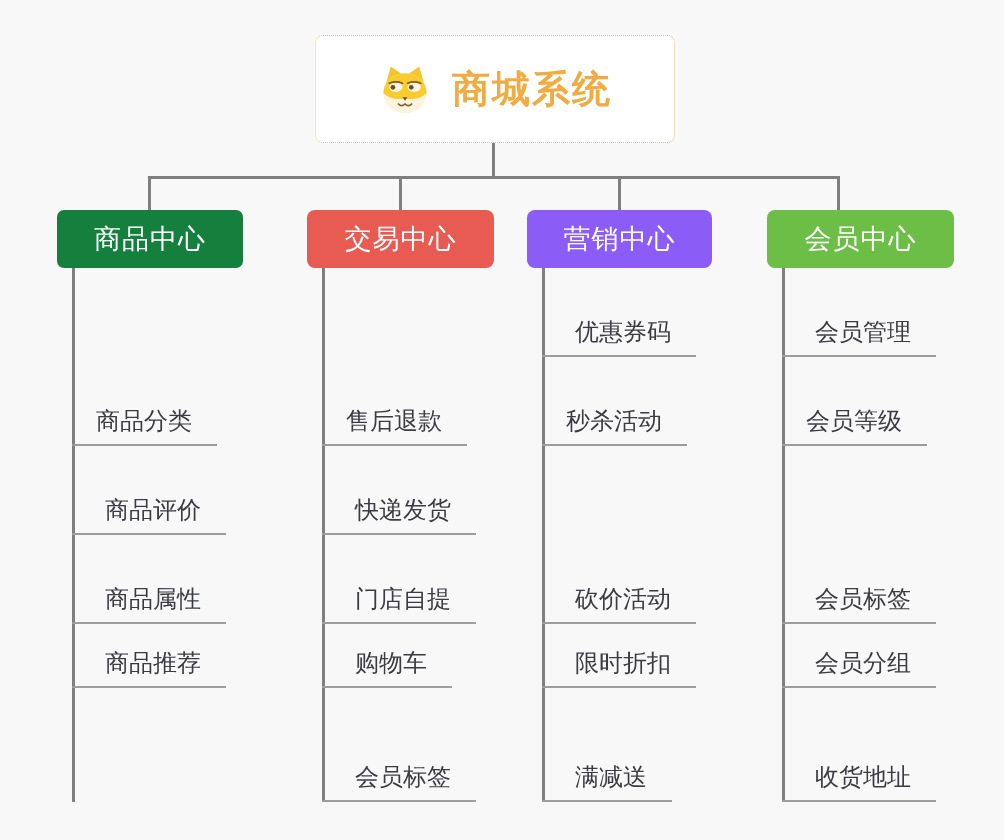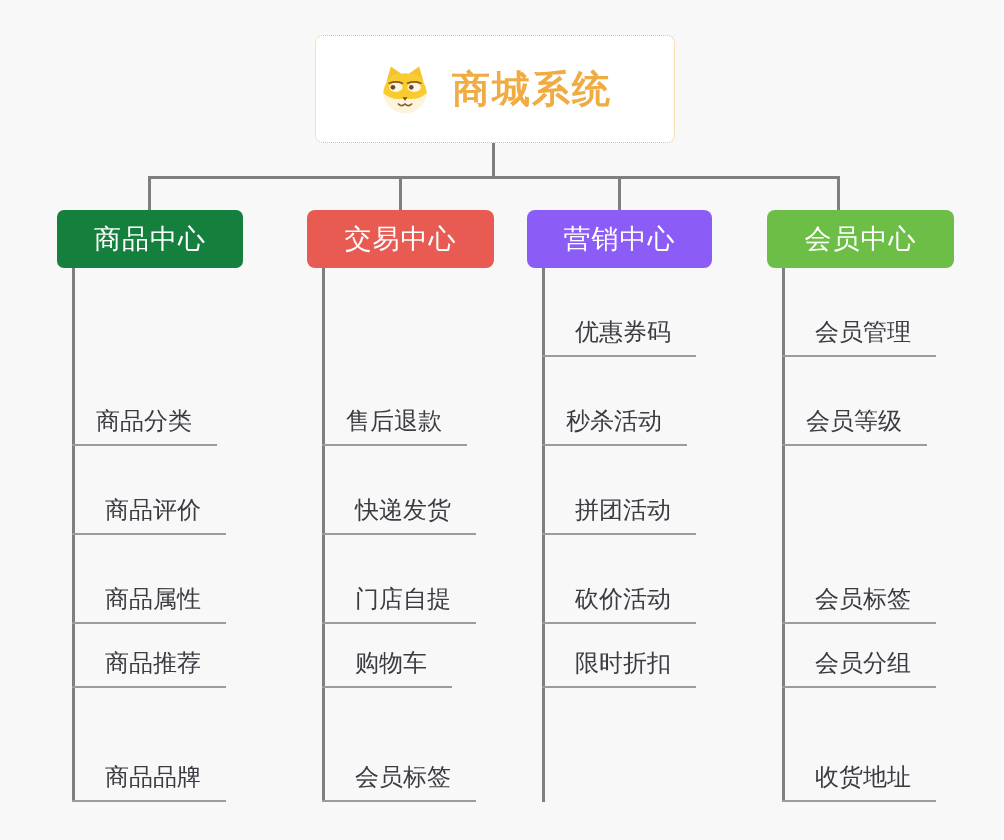--- a/index.html
+++ b/index.html
@@ -98,41 +98,40 @@
   <div class="conn drop drop-2"></div>
   <div class="conn drop drop-3"></div>
 
   <div class="branch branch-0">
     <div class="branch-box c0">商品中心</div>
     <div class="vline"></div>
     <div class="leaf r1">商品分类</div>
     <div class="leaf r2">商品评价</div>
     <div class="leaf r3">商品属性</div>
     <div class="leaf r4">商品推荐</div>
-    <div class="leaf r5">商品品牌</div>
   </div>
 
   <div class="branch branch-1">
     <div class="branch-box c1">交易中心</div>
     <div class="vline"></div>
     <div class="leaf r1">售后退款</div>
     <div class="leaf r2">快递发货</div>
     <div class="leaf r3">门店自提</div>
     <div class="leaf r4">购物车</div>
     <div class="leaf r5">会员标签</div>
   </div>
 
   <div class="branch branch-2">
     <div class="branch-box c2">营销中心</div>
     <div class="vline"></div>
     <div class="leaf r0">优惠券码</div>
     <div class="leaf r1">秒杀活动</div>
-    <div class="leaf r2">拼团活动</div>
     <div class="leaf r3">砍价活动</div>
     <div class="leaf r4">限时折扣</div>
+    <div class="leaf r5">满减送</div>
   </div>
 
   <div class="branch branch-3">
     <div class="branch-box c3">会员中心</div>
     <div class="vline"></div>
     <div class="leaf r0">会员管理</div>
     <div class="leaf r1">会员等级</div>
     <div class="leaf r3">会员标签</div>
     <div class="leaf r4">会员分组</div>
     <div class="leaf r5">收货地址</div>

